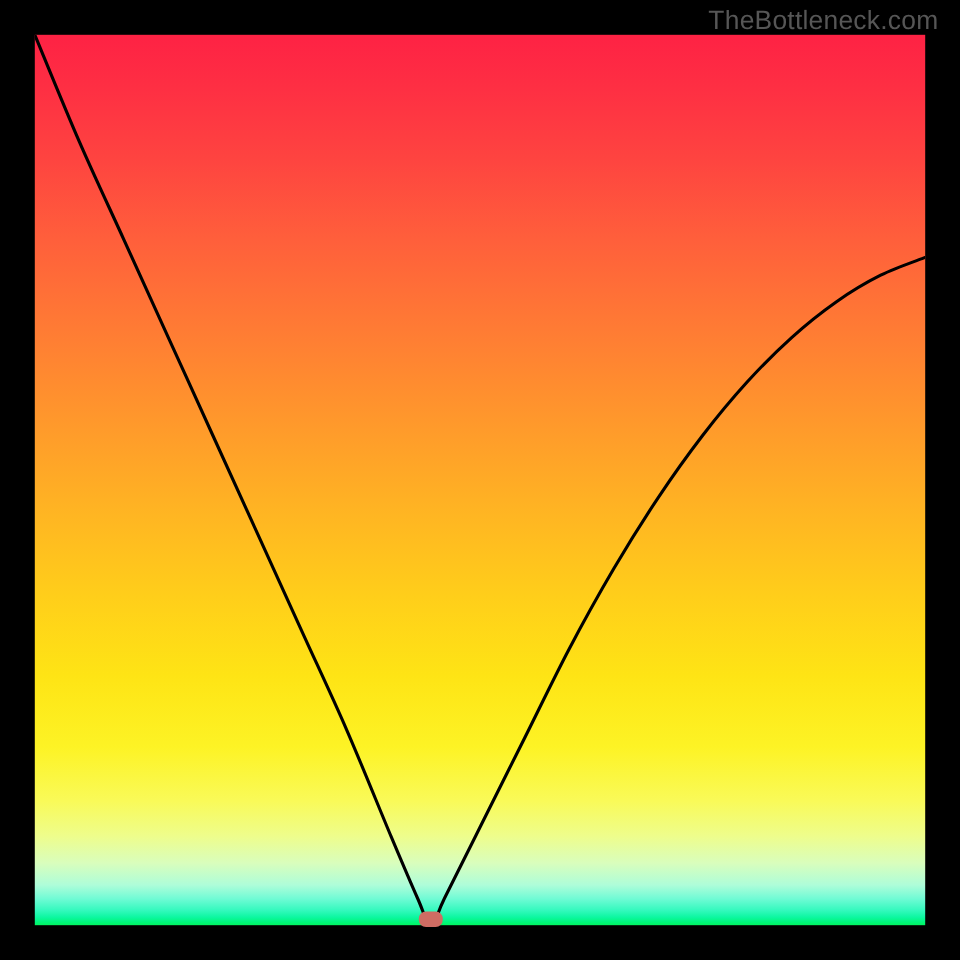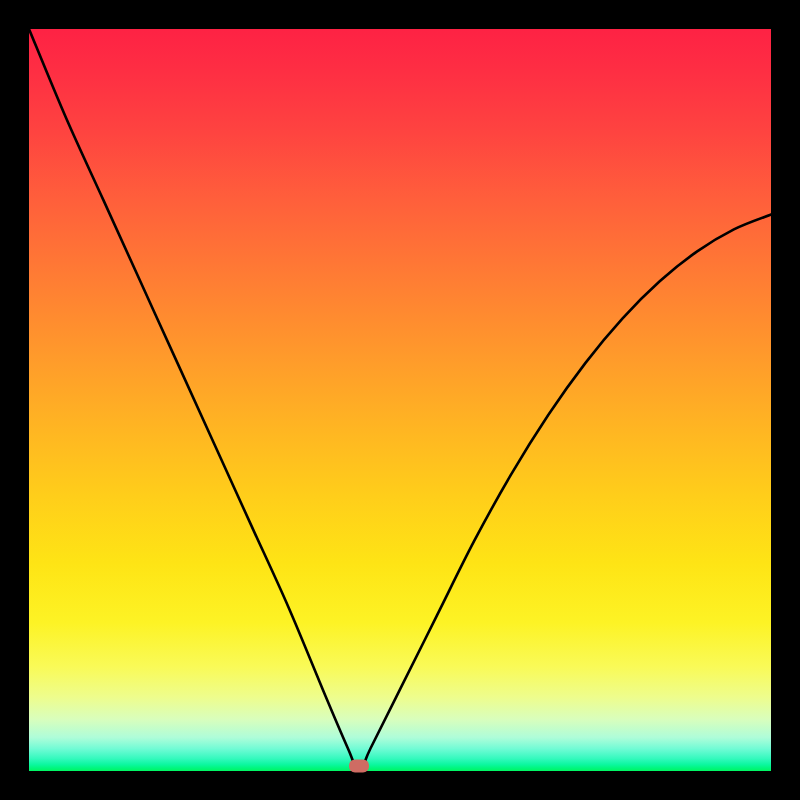--- a/index.html
+++ b/index.html
@@ -76,20 +76,21 @@
     background: #cf6c63;
     border-radius: 6px;
     transform: translate(-50%, -50%);
     z-index: 4;
   }
 </style>
 </head>
 <body>
 
 <div class="chart-container">
+  <div class="watermark">TheBottleneck.com</div>
 
   <div class="plot-area">
     <div class="gradient-bg"></div>
 
     <svg class="curve-overlay" viewBox="0 0 742 742" preserveAspectRatio="none">
       <path id="curve-path" fill="none" stroke="#000000" stroke-width="2.6" stroke-linejoin="round" stroke-linecap="round" d="M 0 0 C 6.183333333333334 14.839999999999995 24.733333333333334 60.596666666666636 37.1 89.03999999999996 C 49.46666666666667 117.48333333333329 61.833333333333336 143.4533333333333 74.2 170.65999999999997 C 86.56666666666666 197.86666666666665 98.93333333333334 225.0733333333333 111.3 252.27999999999997 C 123.66666666666666 279.4866666666666 136.03333333333333 306.6933333333333 148.4 333.9 C 160.76666666666668 361.1066666666666 173.13333333333333 388.31333333333333 185.5 415.52 C 197.86666666666667 442.72666666666663 210.23333333333332 469.93333333333334 222.6 497.14 C 234.96666666666667 524.3466666666667 247.33333333333331 550.3166666666666 259.7 578.76 C 272.06666666666666 607.2033333333334 286.9066666666667 644.3033333333333 296.8 667.8 C 306.6933333333333 691.2966666666666 313.495 707.3733333333333 319.06 719.74 C 324.625 732.1066666666667 326.48 742 330.19 742 C 333.9 742 334.5183333333333 733.3433333333334 341.32 719.74 C 348.12166666666667 706.1366666666667 359.87 682.64 371 660.38 C 382.13 638.12 395.73333333333335 610.9133333333334 408.1 586.1800000000001 C 420.4666666666667 561.4466666666667 432.8333333333333 535.4766666666667 445.2 511.98 C 457.56666666666666 488.48333333333335 469.93333333333334 466.2233333333333 482.3 445.2 C 494.6666666666667 424.1766666666667 507.0333333333333 404.39000000000004 519.4 385.84000000000003 C 531.7666666666667 367.29 544.1333333333333 349.97666666666663 556.5 333.9 C 568.8666666666667 317.8233333333333 581.2333333333333 302.98333333333335 593.6 289.38 C 605.9666666666667 275.77666666666664 618.3333333333333 263.40999999999997 630.6999999999999 252.27999999999997 C 643.0666666666666 241.14999999999998 655.4333333333334 231.2566666666667 667.8000000000001 222.60000000000002 C 680.1666666666667 213.94333333333336 692.5333333333333 206.52333333333337 704.9 200.34000000000003 C 717.2666666666667 194.1566666666667 735.8166666666666 187.97333333333333 742 185.5"></path>
     </svg>
 
     <div id="min-marker" class="min-marker" style="left: 330.19px; top: 737px; background: rgb(207, 108, 99);"></div>
   </div>

